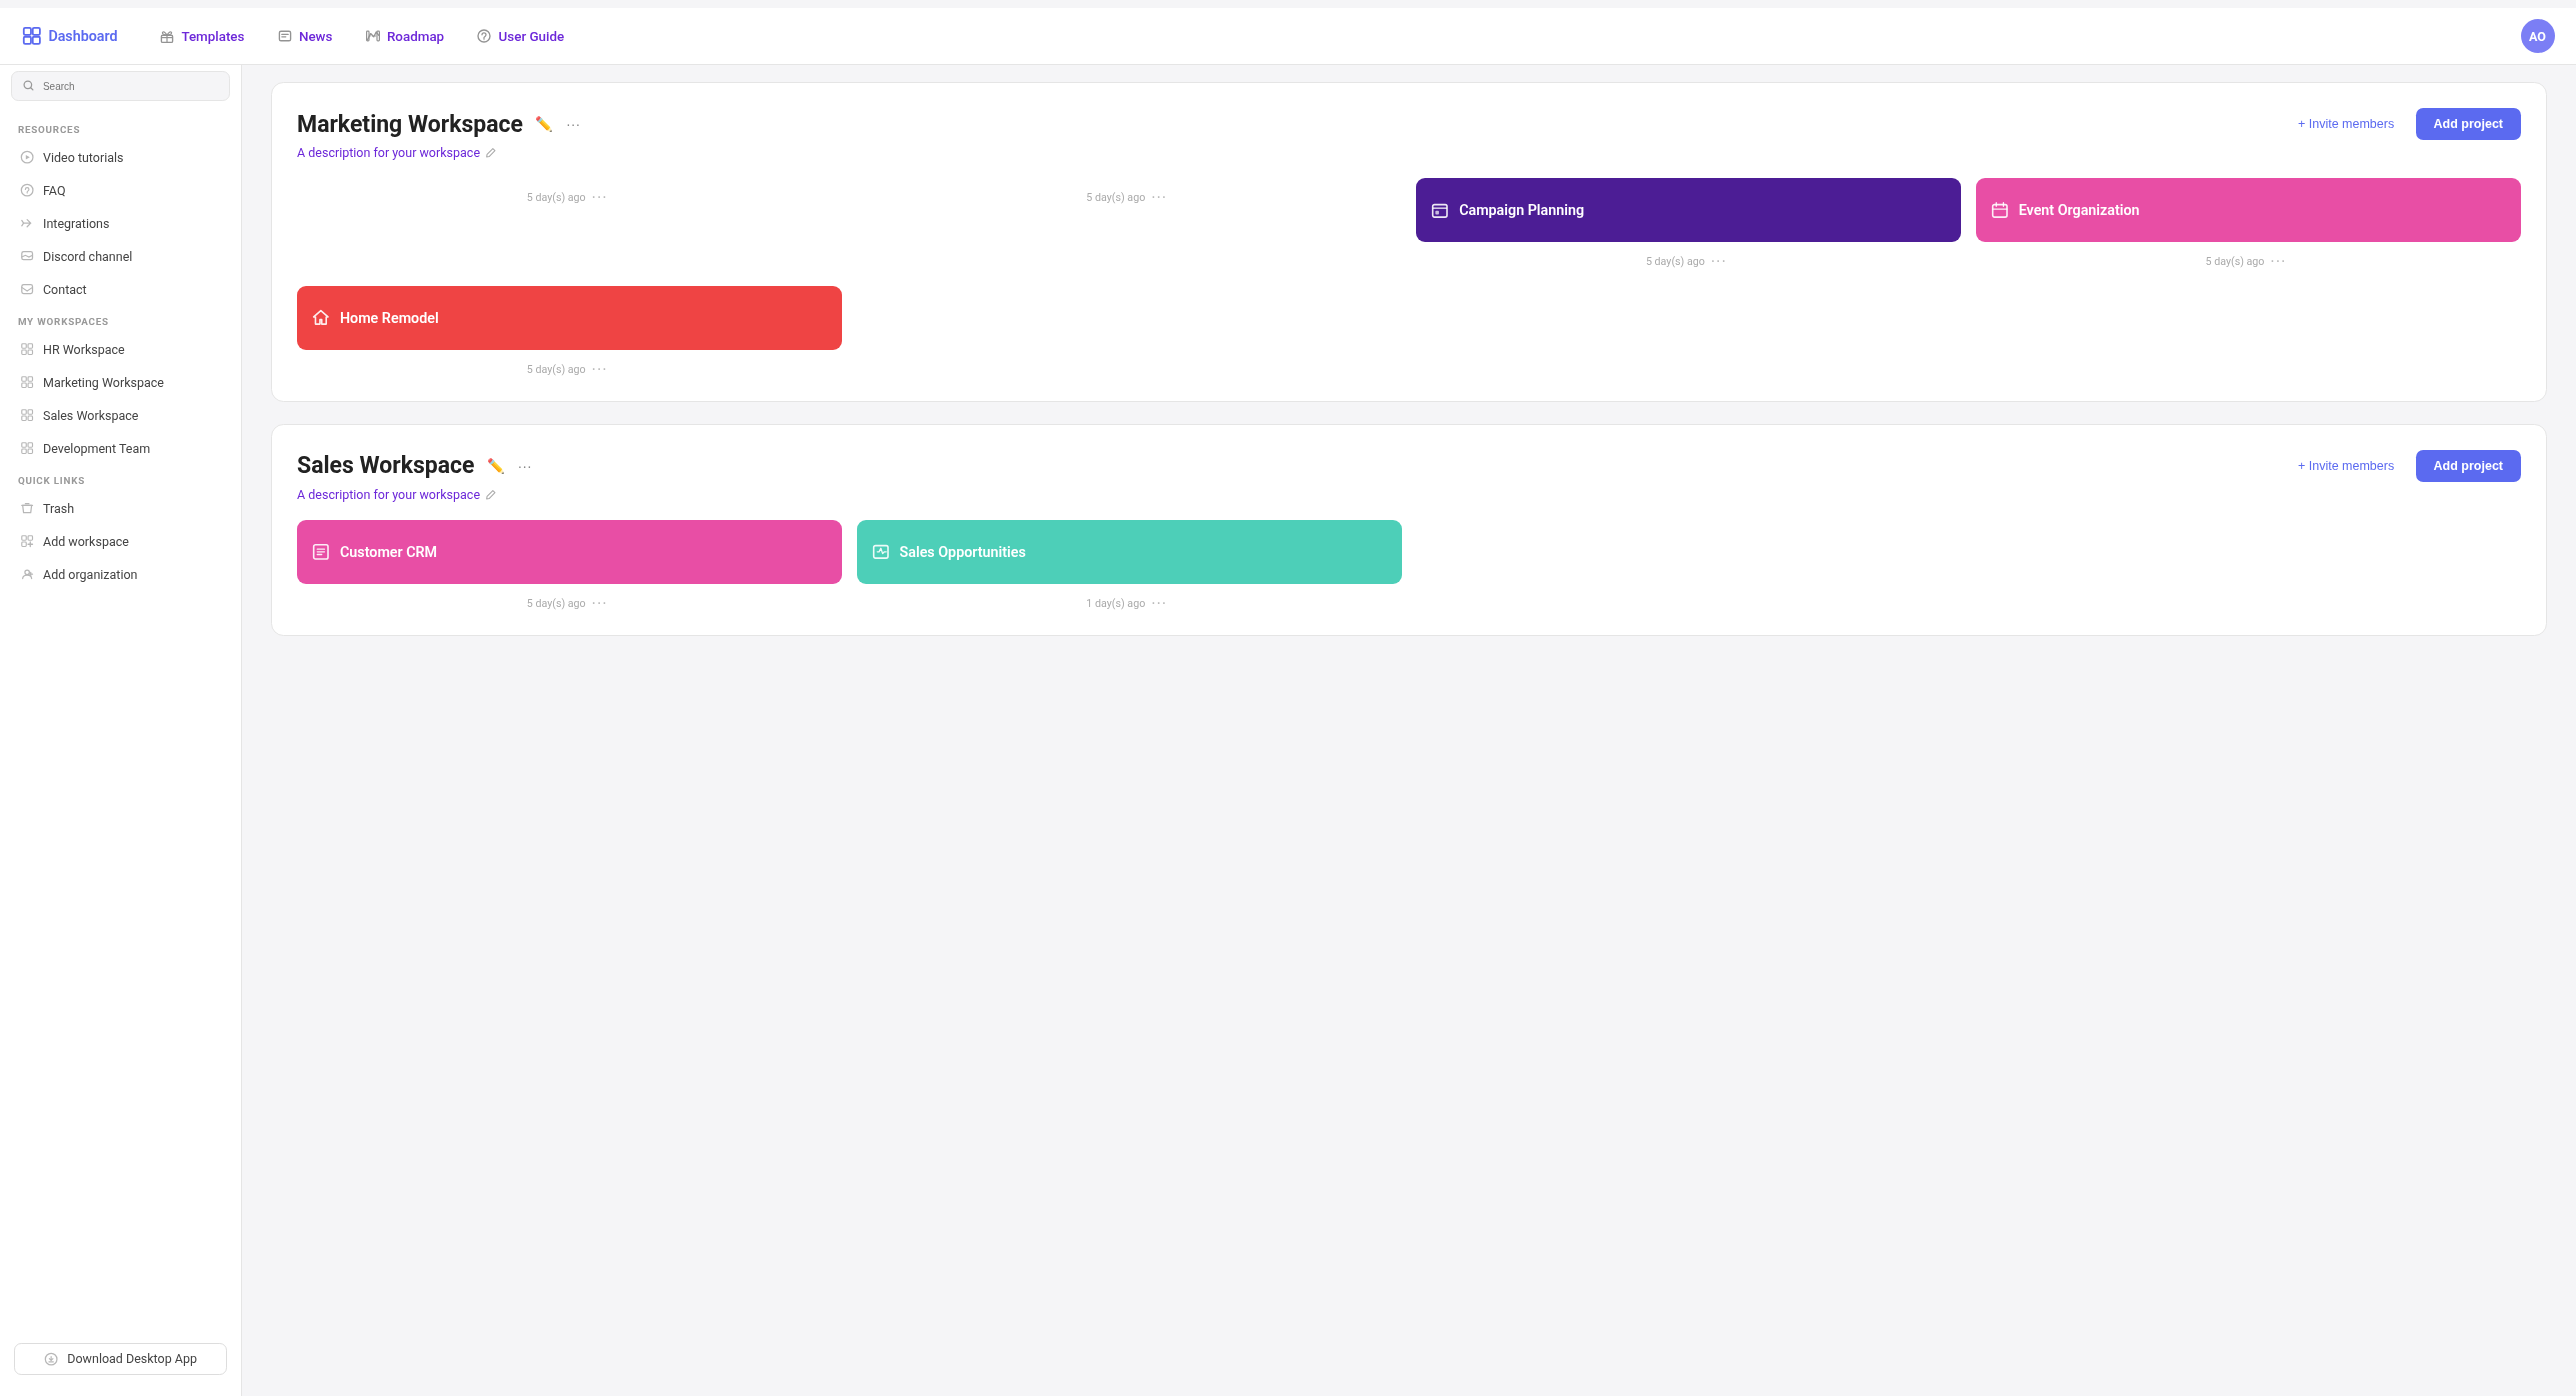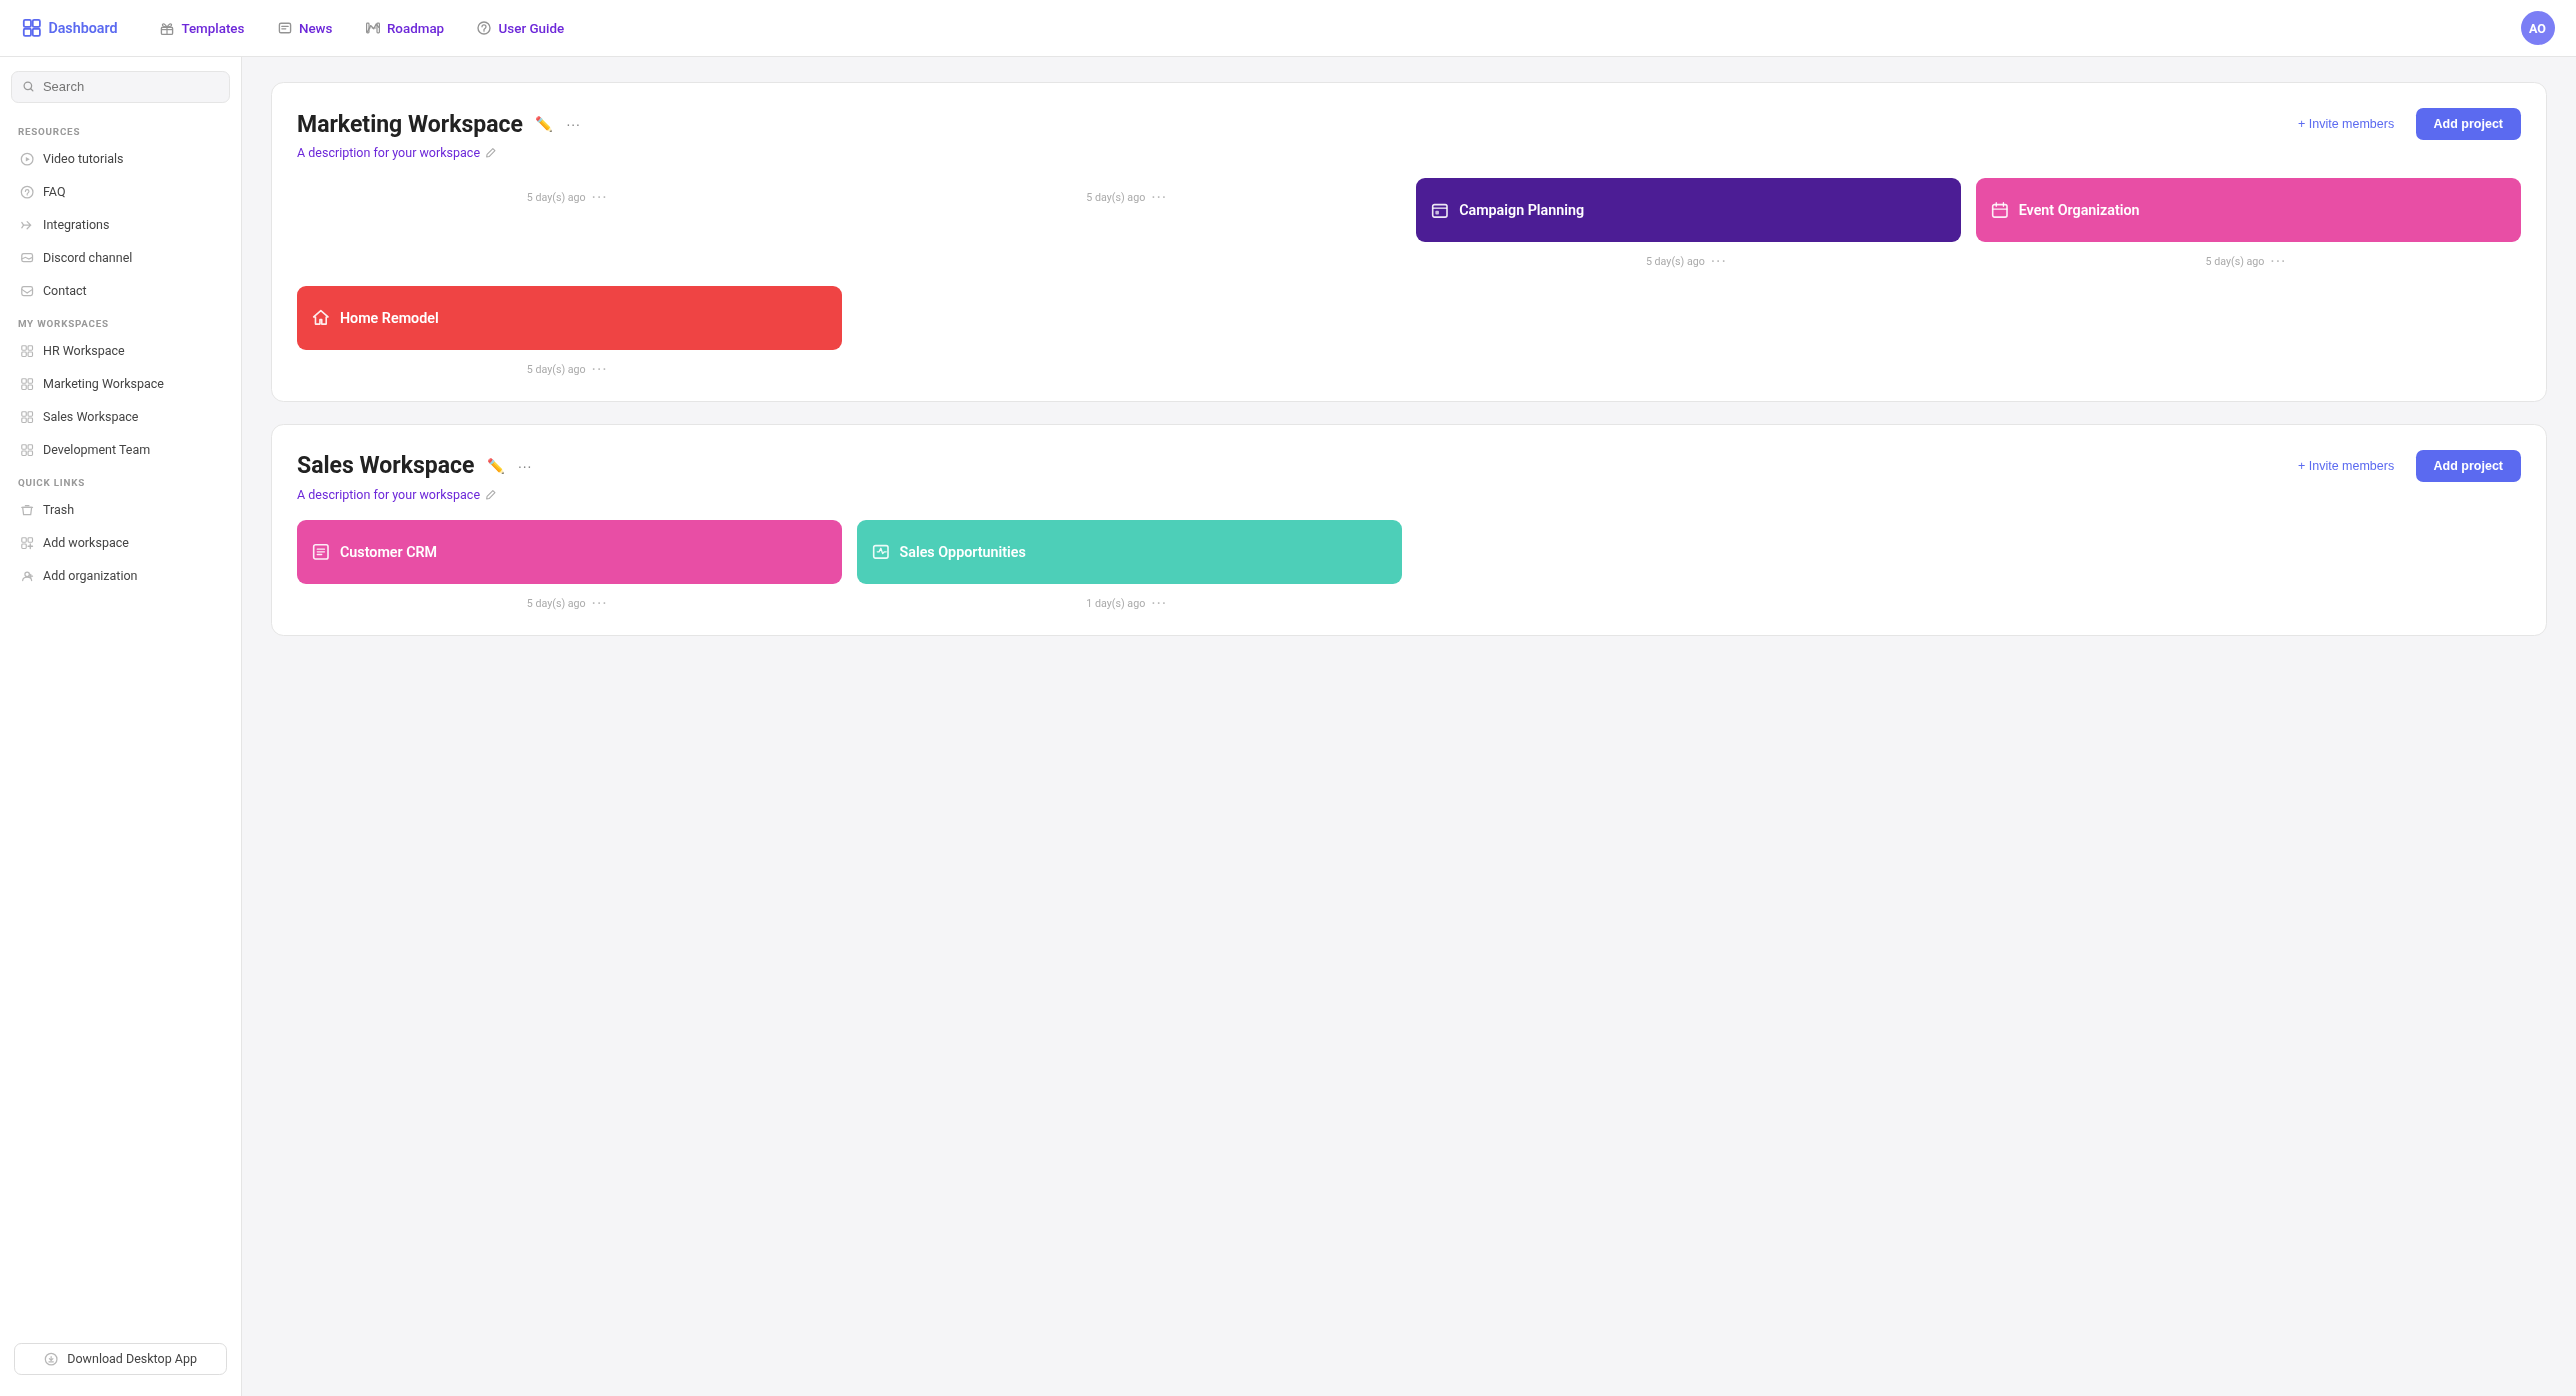--- a/index.html
+++ b/index.html
@@ -2,21 +2,21 @@
 <html style="font-size:14.3px"><head>
   <meta charset="utf-8">
   <style>
     * { box-sizing: border-box; margin: 0; padding: 0; }
     body { font-family: -apple-system, BlinkMacSystemFont, 'Segoe UI', Roboto, sans-serif; background: #f5f5f7; color: #333; }
 
     
     .topnav {
       display: flex; align-items: center; background: #fff;
       border-bottom: 0.9px solid #e5e5e5; padding: 0 21.5px; height: 57px;
-      position: sticky; top: 0; z-index: 100;
+      position: sticky; top: 8px; z-index: 100;
     }
     .topnav-logo {
       display: flex; align-items: center; gap: 7.2px;
       color: #5b6af0; font-weight: 600; font-size: 14.3px; margin-right: 29px; text-decoration: none;
     }
     .topnav-logo svg { width: 19.7px; height: 19.7px; }
     .topnav-items { display: flex; align-items: center; gap: 7.2px; flex: 1; }
     .topnav-item {
       display: flex; align-items: center; gap: 6.3px;
       padding: 7.2px 12.5px; border-radius: 7.2px; cursor: pointer;
@@ -38,21 +38,21 @@
       border-right: 0.9px solid #e5e5e5; padding: 14.3px 10.7px;
       overflow-y: auto; display: flex; flex-direction: column; gap: 3.6px;
     }
     .sidebar-search {
       display: flex; align-items: center; gap: 7.2px;
       background: #f5f5f7; border: 0.9px solid #e5e5e5; border-radius: 7.2px;
       padding: 7.2px 10.7px; margin-bottom: 10.7px;
     }
     .sidebar-search input {
       border: none; background: transparent; outline: none;
-      font-size: 13px; color: #555; width: 100%;
+      font-size: 10px; color: #555; width: 100%;
     }
     .sidebar-search svg { width: 13.4px; height: 13.4px; color: #999; flex-shrink: 0; }
 
     .sidebar-section-label {
       font-size: 9.8px; font-weight: 700; color: #999; letter-spacing: 0.08em;
       padding: 9px 7.2px 3.6px; text-transform: uppercase;
     }
     .sidebar-item {
       display: flex; align-items: center; gap: 9px;
       padding: 7.2px 9px; border-radius: 6.3px; cursor: pointer;

